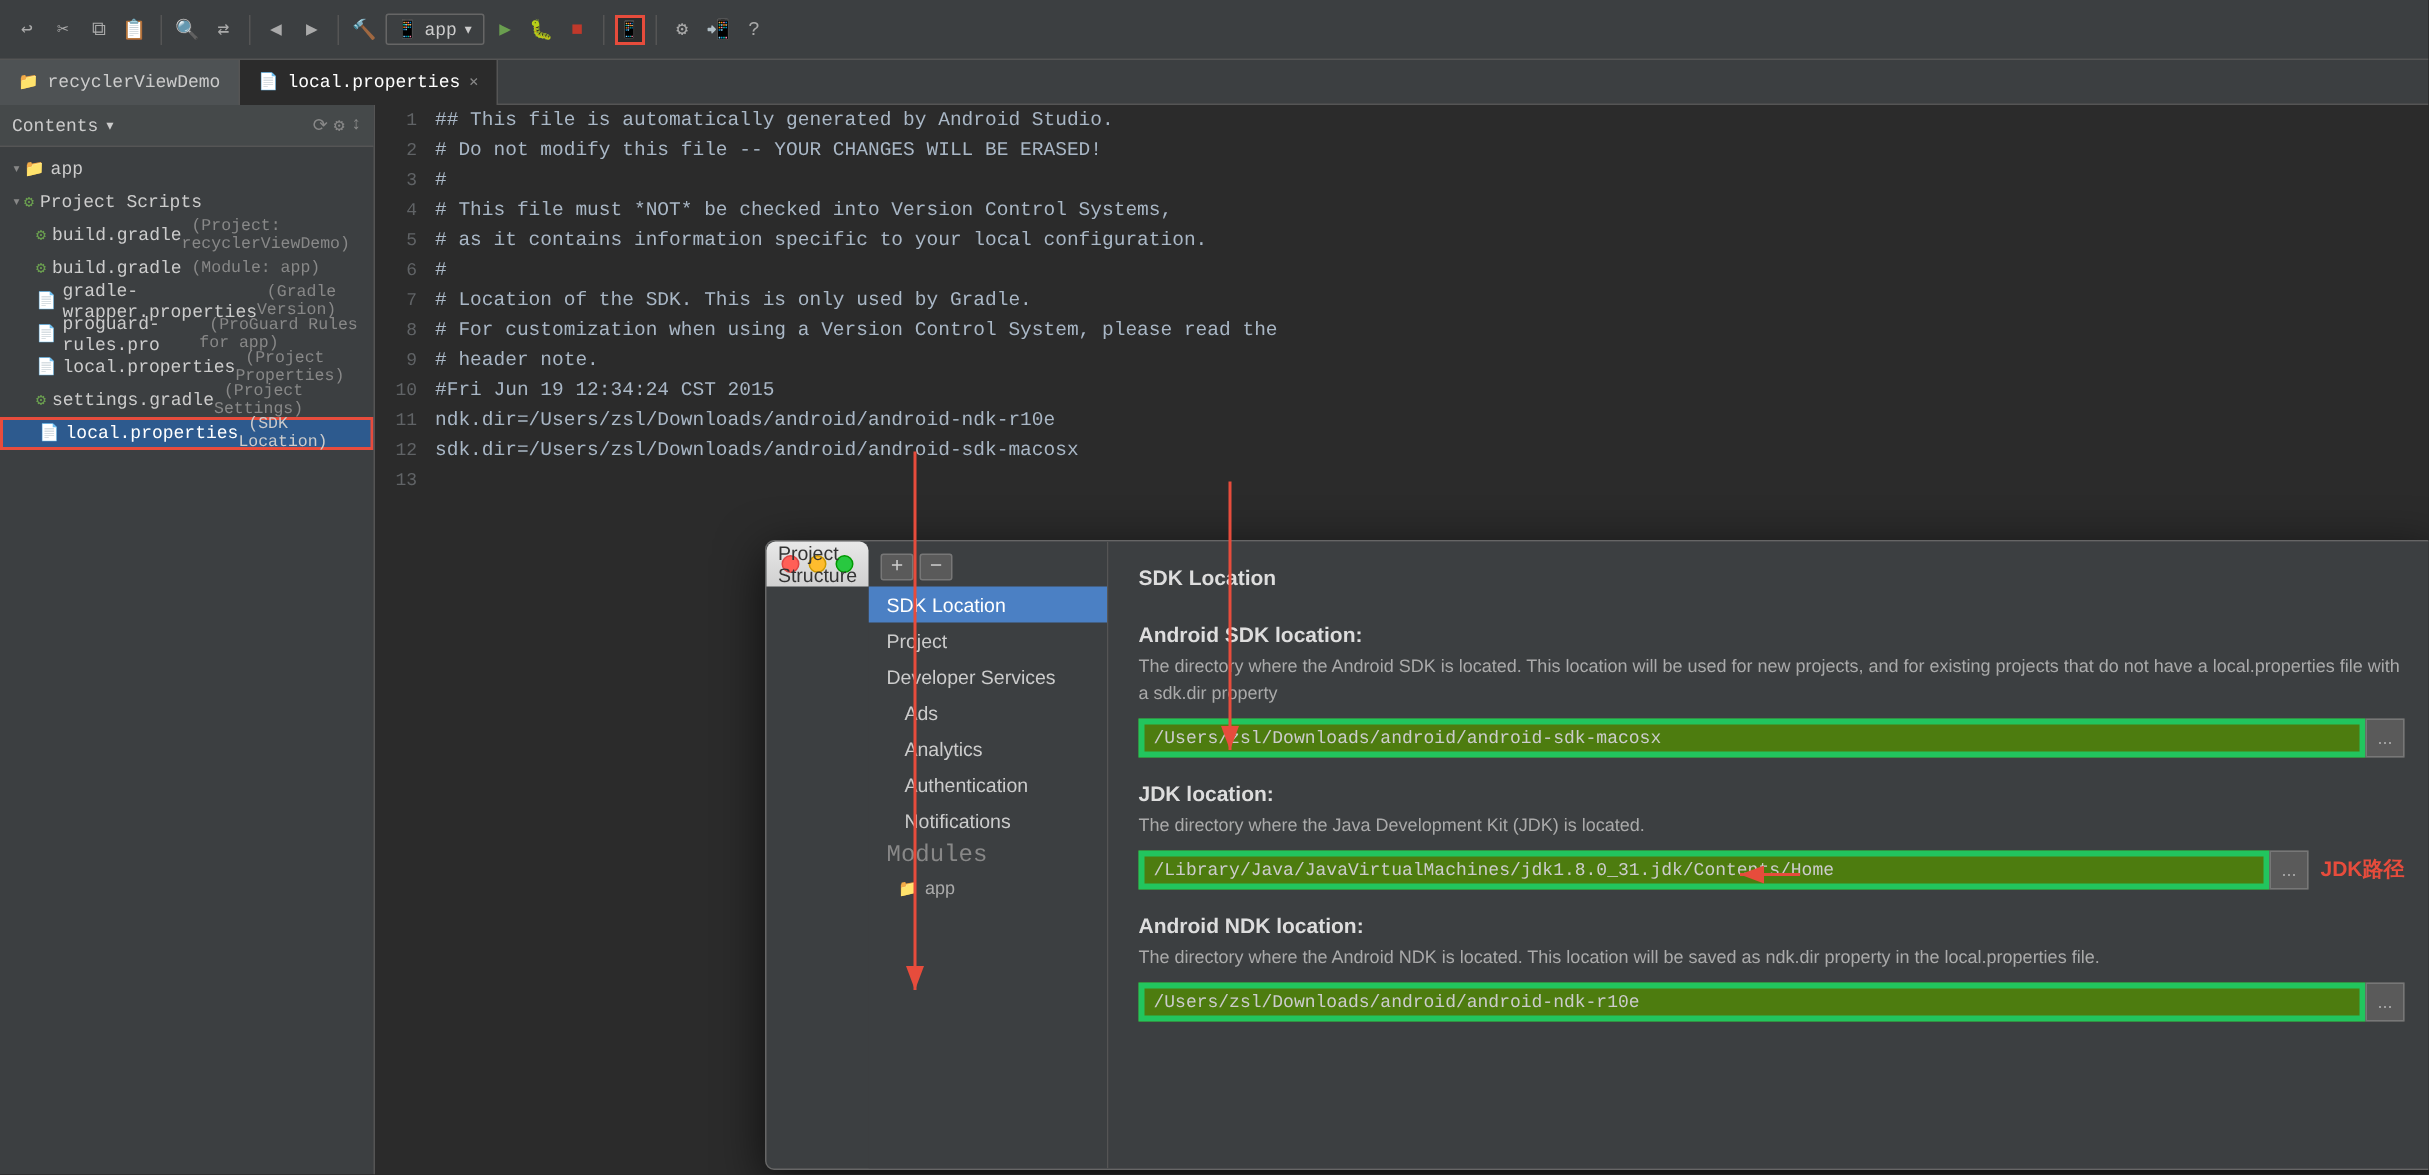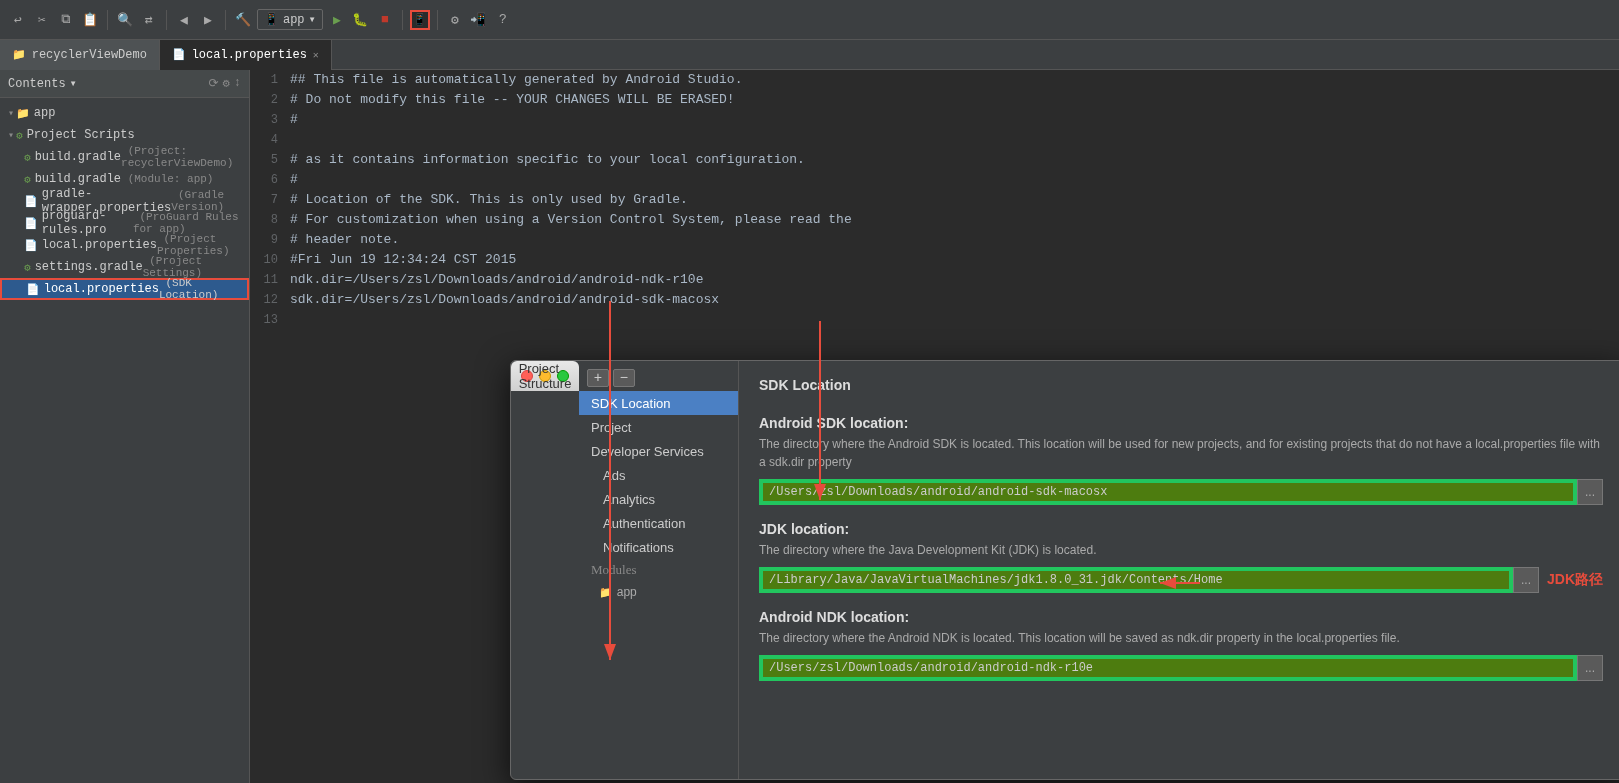--- a/index.html
+++ b/index.html
@@ -192,22 +192,22 @@
       height: 24px; display: flex; align-items: center;
       padding: 0 12px;
       font-size: 13px; color: #ccc;
       font-family: -apple-system, sans-serif;
       cursor: pointer;
     }
     .dlg-nav-item.selected { background: #4b80c4; color: #fff; }
     .dlg-section-header {
       height: 22px; display: flex; align-items: center;
       padding: 0 12px;
-      font-size: 13px; color: #888;
-      font-family: Liberation Serif, serif;
+      font-size: 16px; color: #888;
+      font-family: Liberation Mono, monospace;
       text-align: right;
     }
     .dlg-module-item {
       height: 22px; display: flex; align-items: center;
       padding: 0 12px 0 20px;
       font-size: 12px; color: #aaa;
       font-family: -apple-system, sans-serif;
       cursor: pointer;
     }
     .module-icon { color: #c07040; margin-right: 4px; font-size: 11px; }
@@ -373,20 +373,21 @@
       <div class="line-row">
         <span class="line-num">2</span>
         <span class="line-code comment"># Do not modify this file -- YOUR CHANGES WILL BE ERASED!</span>
       </div>
       <div class="line-row">
         <span class="line-num">3</span>
         <span class="line-code comment">#</span>
       </div>
       <div class="line-row">
         <span class="line-num">4</span>
+        <span class="line-code comment"># This file must *NOT* be checked into Version Control Systems,</span>
       </div>
       <div class="line-row">
         <span class="line-num">5</span>
         <span class="line-code comment"># as it contains information specific to your local configuration.</span>
       </div>
       <div class="line-row">
         <span class="line-num">6</span>
         <span class="line-code comment">#</span>
       </div>
       <div class="line-row">

